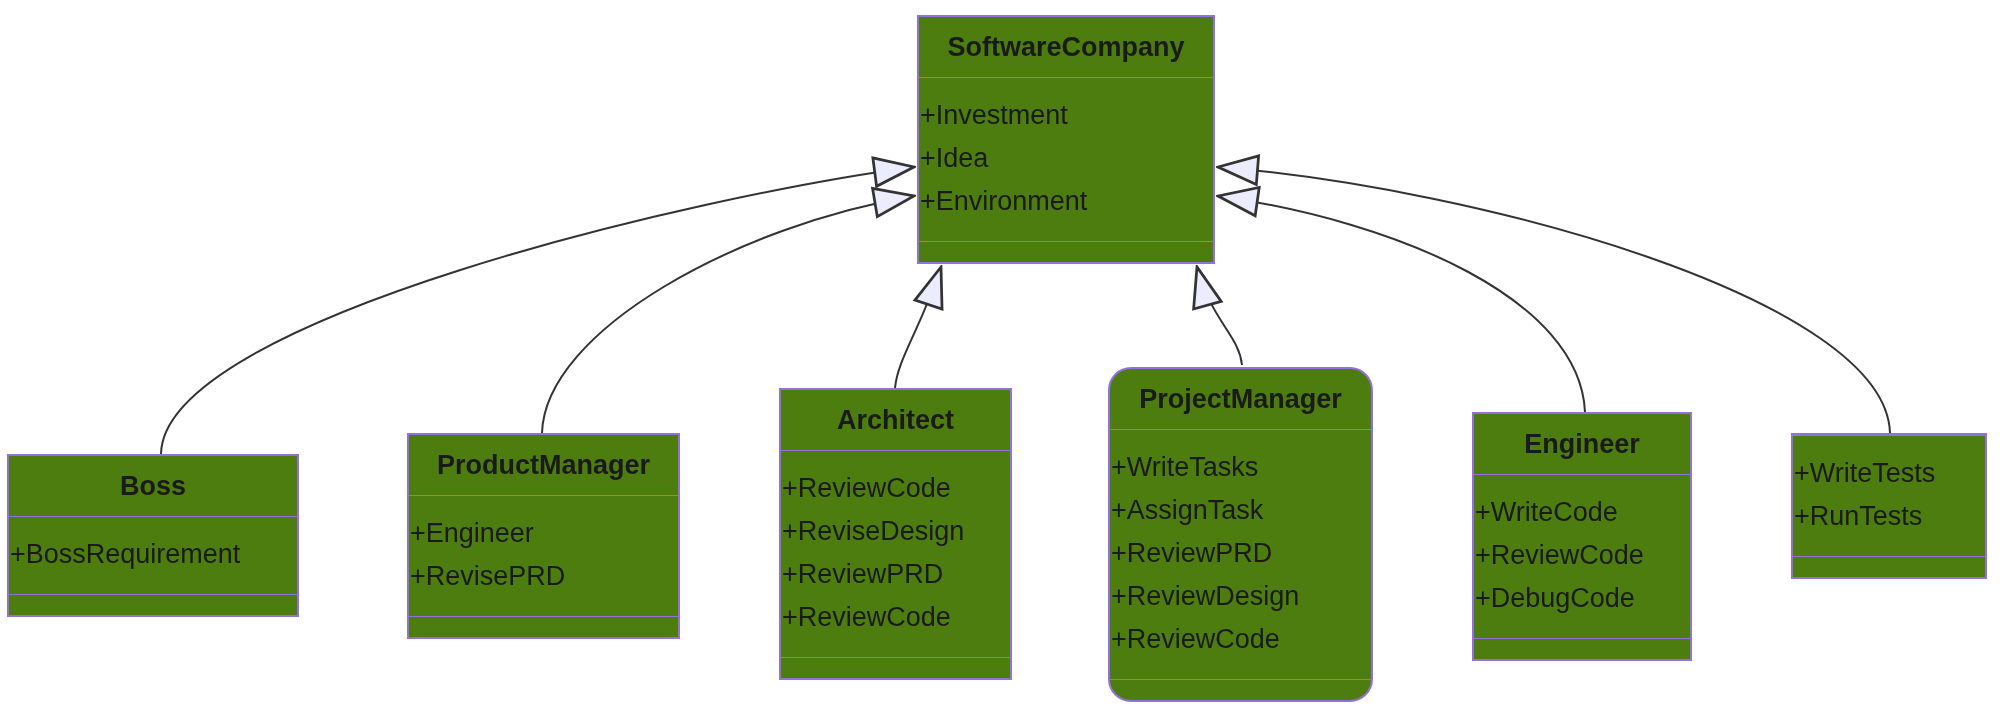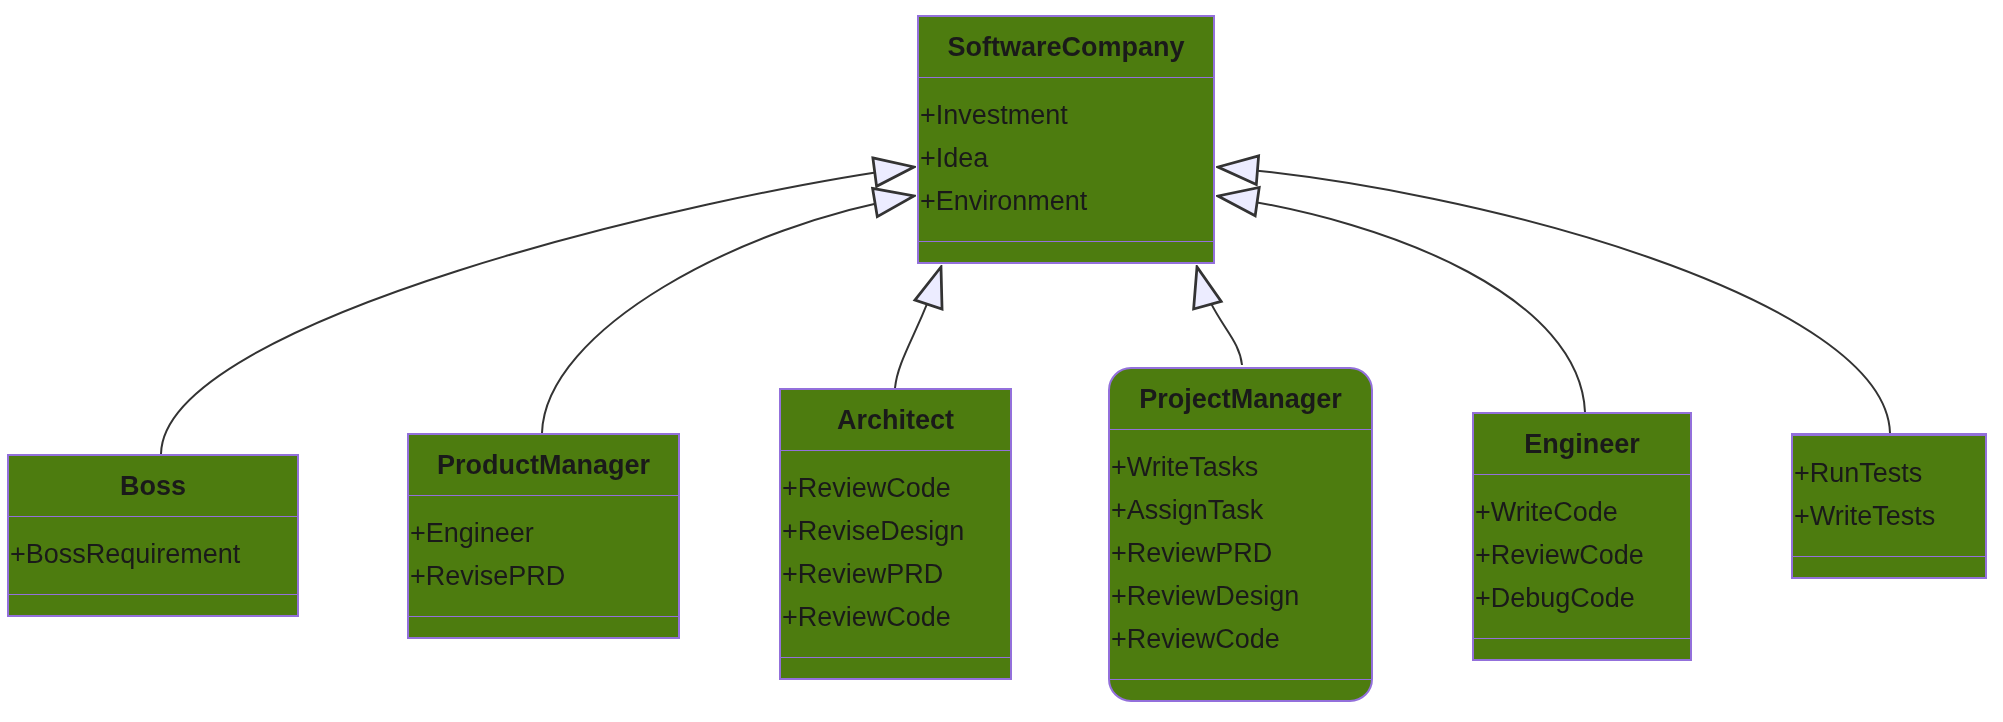--- a/index.html
+++ b/index.html
@@ -124,19 +124,19 @@
     <div class="cls-members">
       <div class="member">+WriteCode</div>
       <div class="member">+ReviewCode</div>
       <div class="member">+DebugCode</div>
     </div>
     <div class="cls-methods"></div>
   </div>
 
   <div class="cls" style="left:1791px; top:433px; width:196px;">
     <div class="cls-members">
+      <div class="member">+WriteTests</div>
       <div class="member">+RunTests</div>
-      <div class="member">+WriteTests</div>
     </div>
     <div class="cls-methods"></div>
   </div>
 
 </div>
 
 </body></html>

